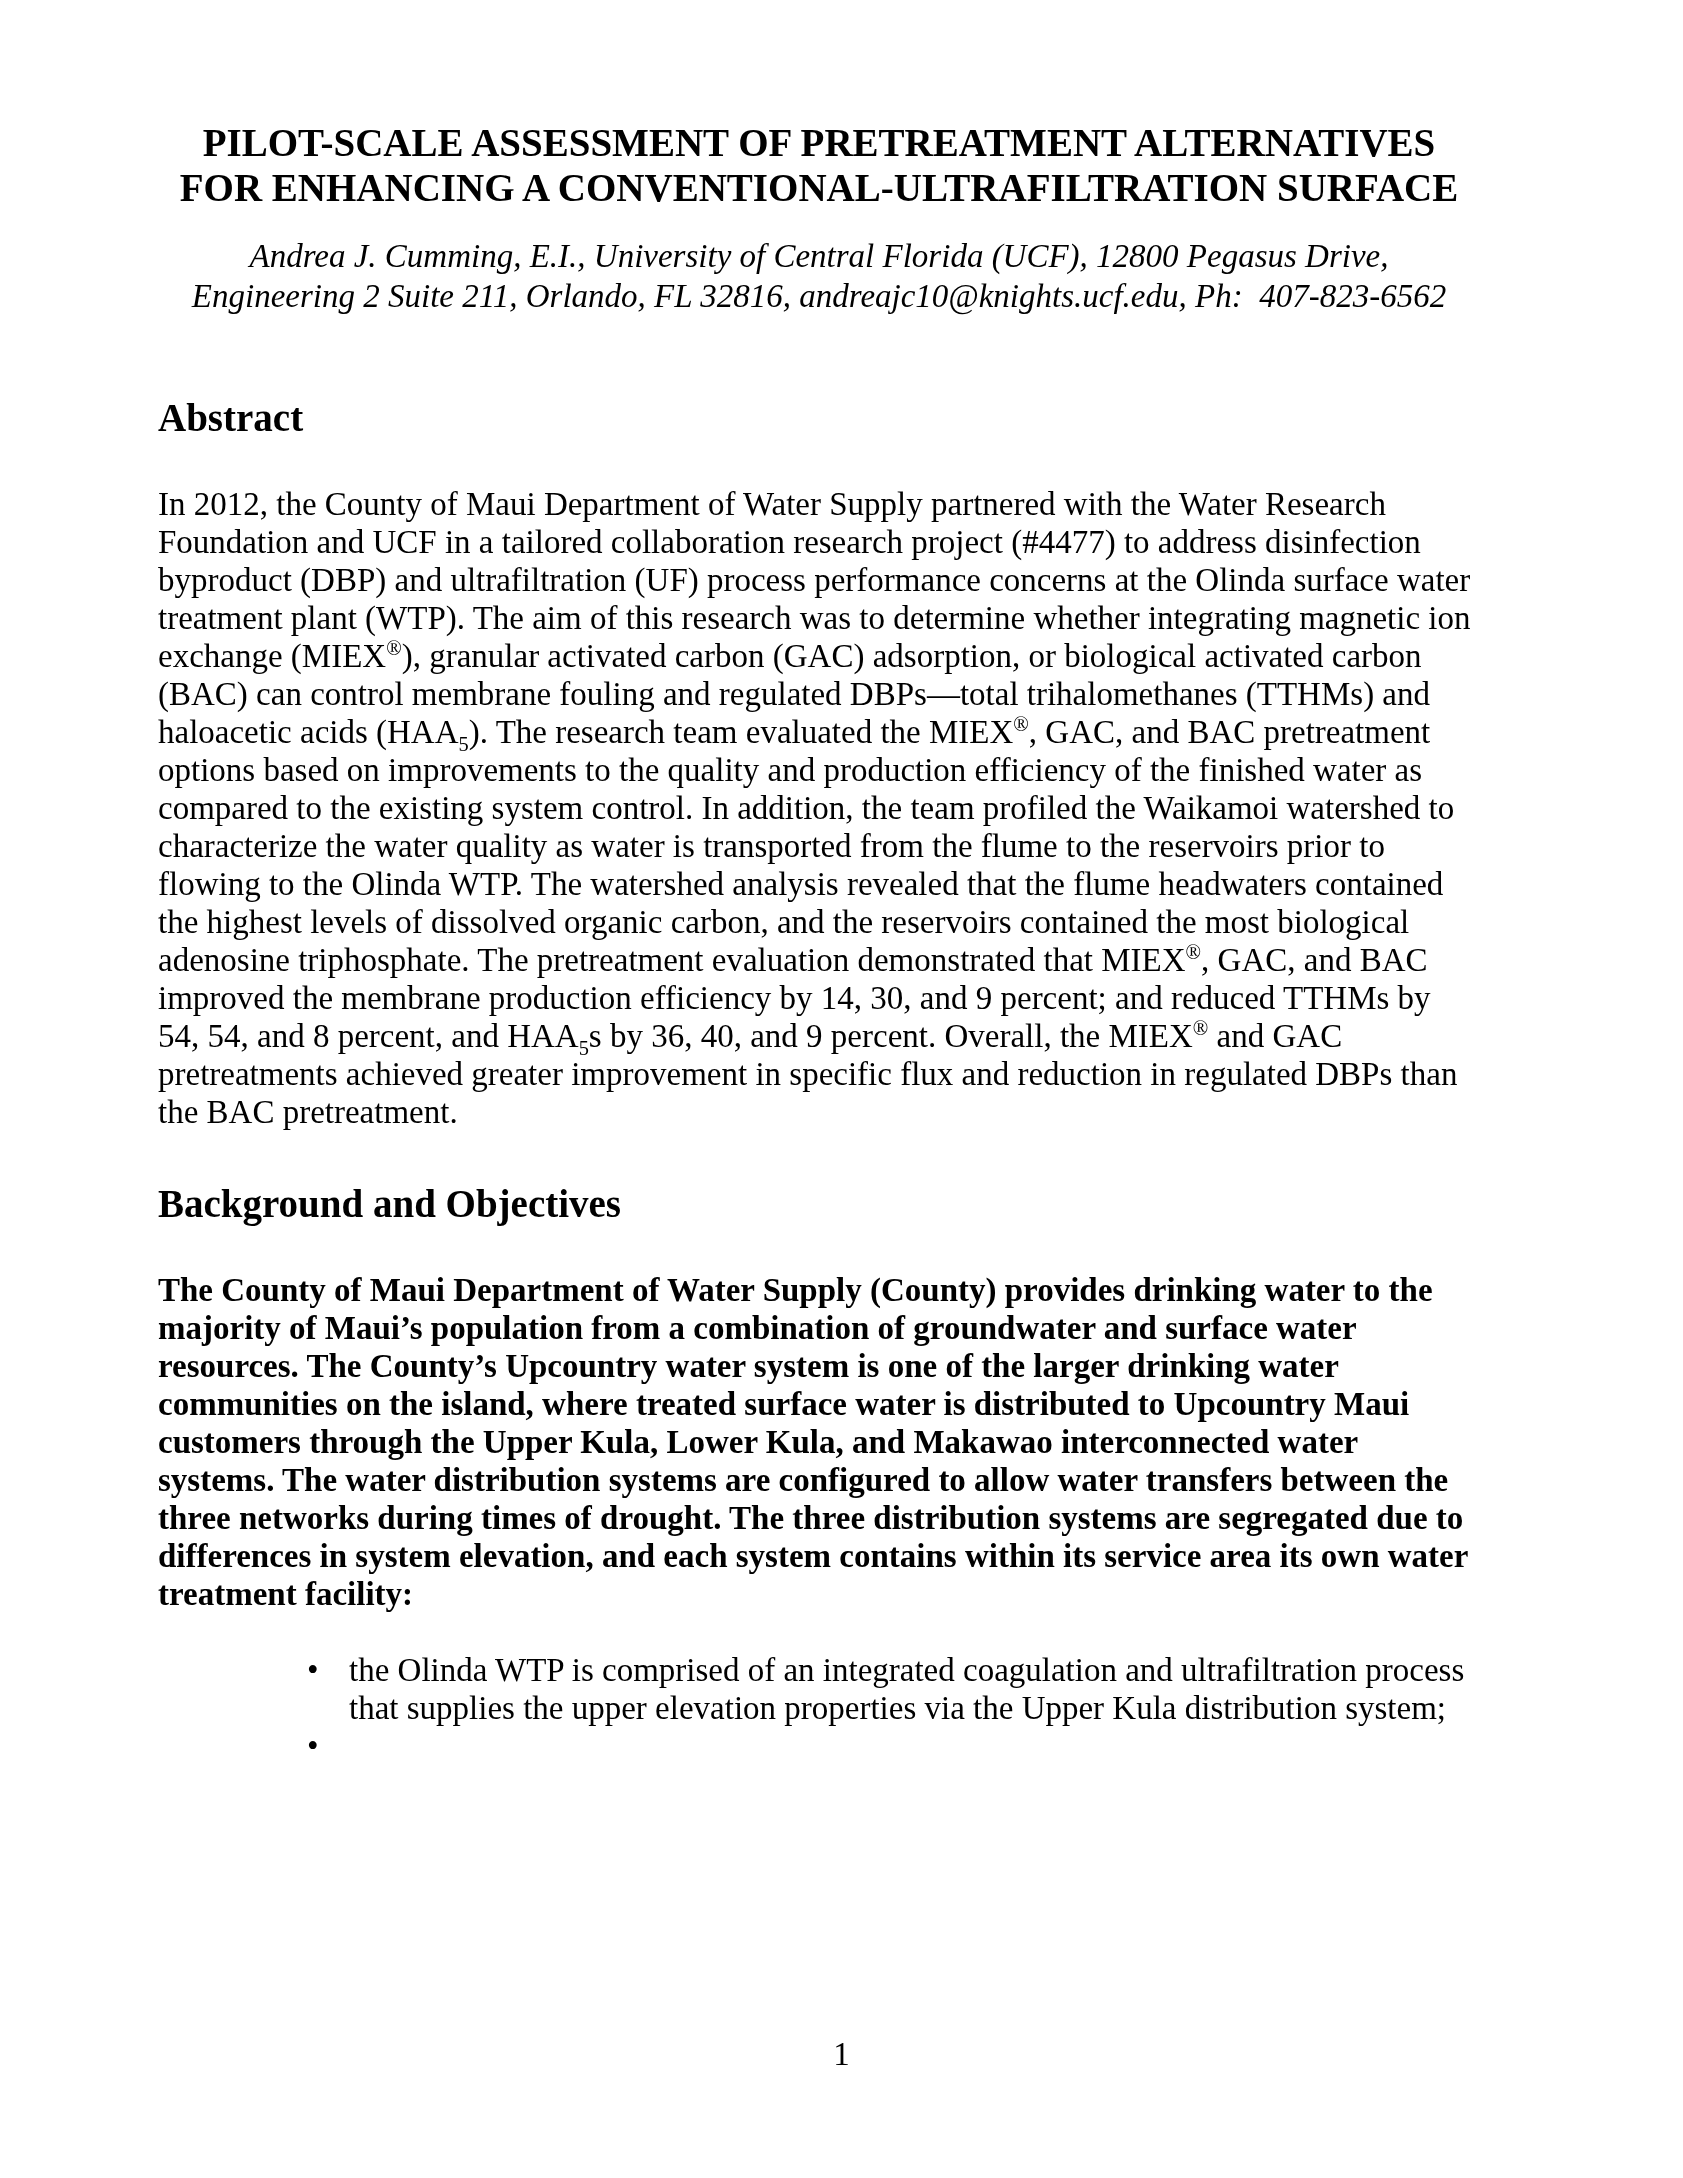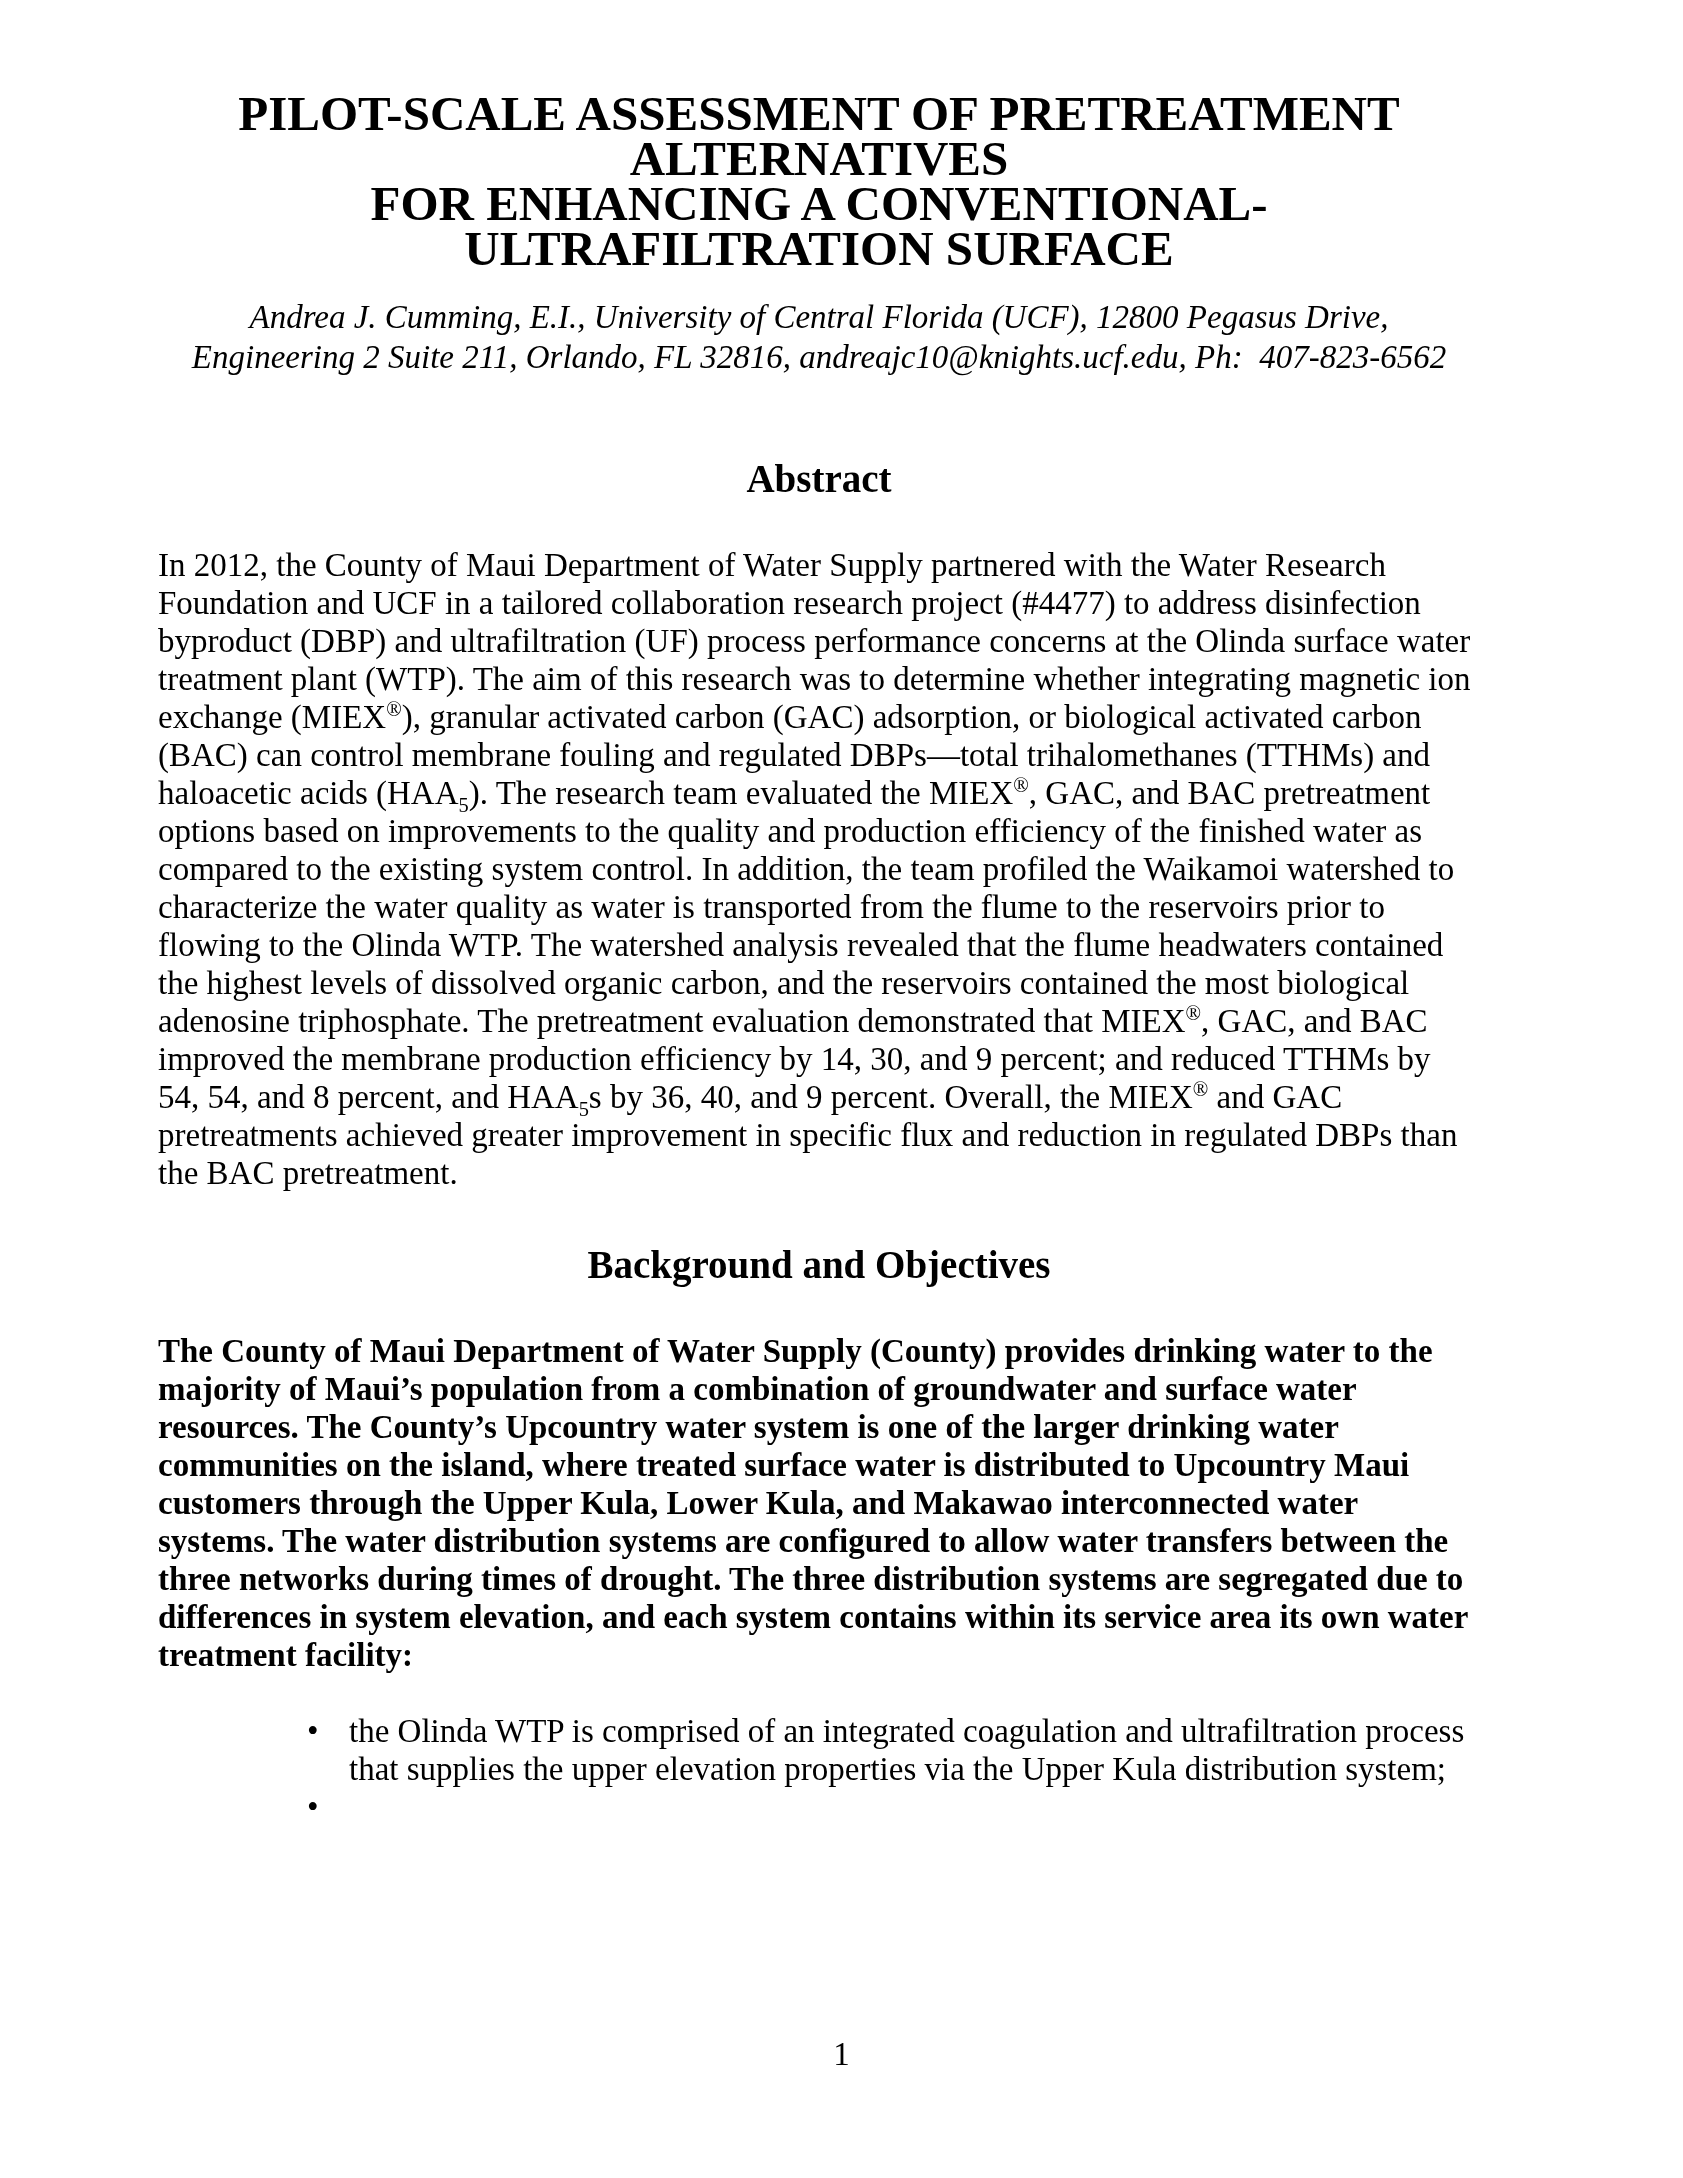--- a/index.html
+++ b/index.html
@@ -16,42 +16,42 @@
     font-family: "Liberation Serif", "DejaVu Serif", serif;
     overflow: hidden;
   }
   .content {
     position: absolute;
     left: 158px;
     top: 0;
     width: 1322px;
   }
   .title {
-    margin: 91px 0 0 0;
-    font-size: 49px;
+    margin: 120px 0 0 0;
+    font-size: 39px;
     line-height: 45px;
     font-weight: bold;
     text-align: center;
   }
   .authors {
     margin-top: 26px;
     font-size: 33px;
     line-height: 40px;
     font-style: italic;
     text-align: center;
   }
   .author-line {
     white-space: pre-wrap;
   }
   .section-heading {
     margin: 0;
     font-size: 39px;
     line-height: 45px;
     font-weight: bold;
-    text-align: center;
+    text-align: left;
   }
   .abstract-heading { margin-top: 79px; }
   .background-heading { margin-top: 50px; }
   .body-par {
     margin: 0;
     font-size: 33px;
     line-height: 38px;
     text-align: left;
   }
   .abstract-par { margin-top: 45px; }

